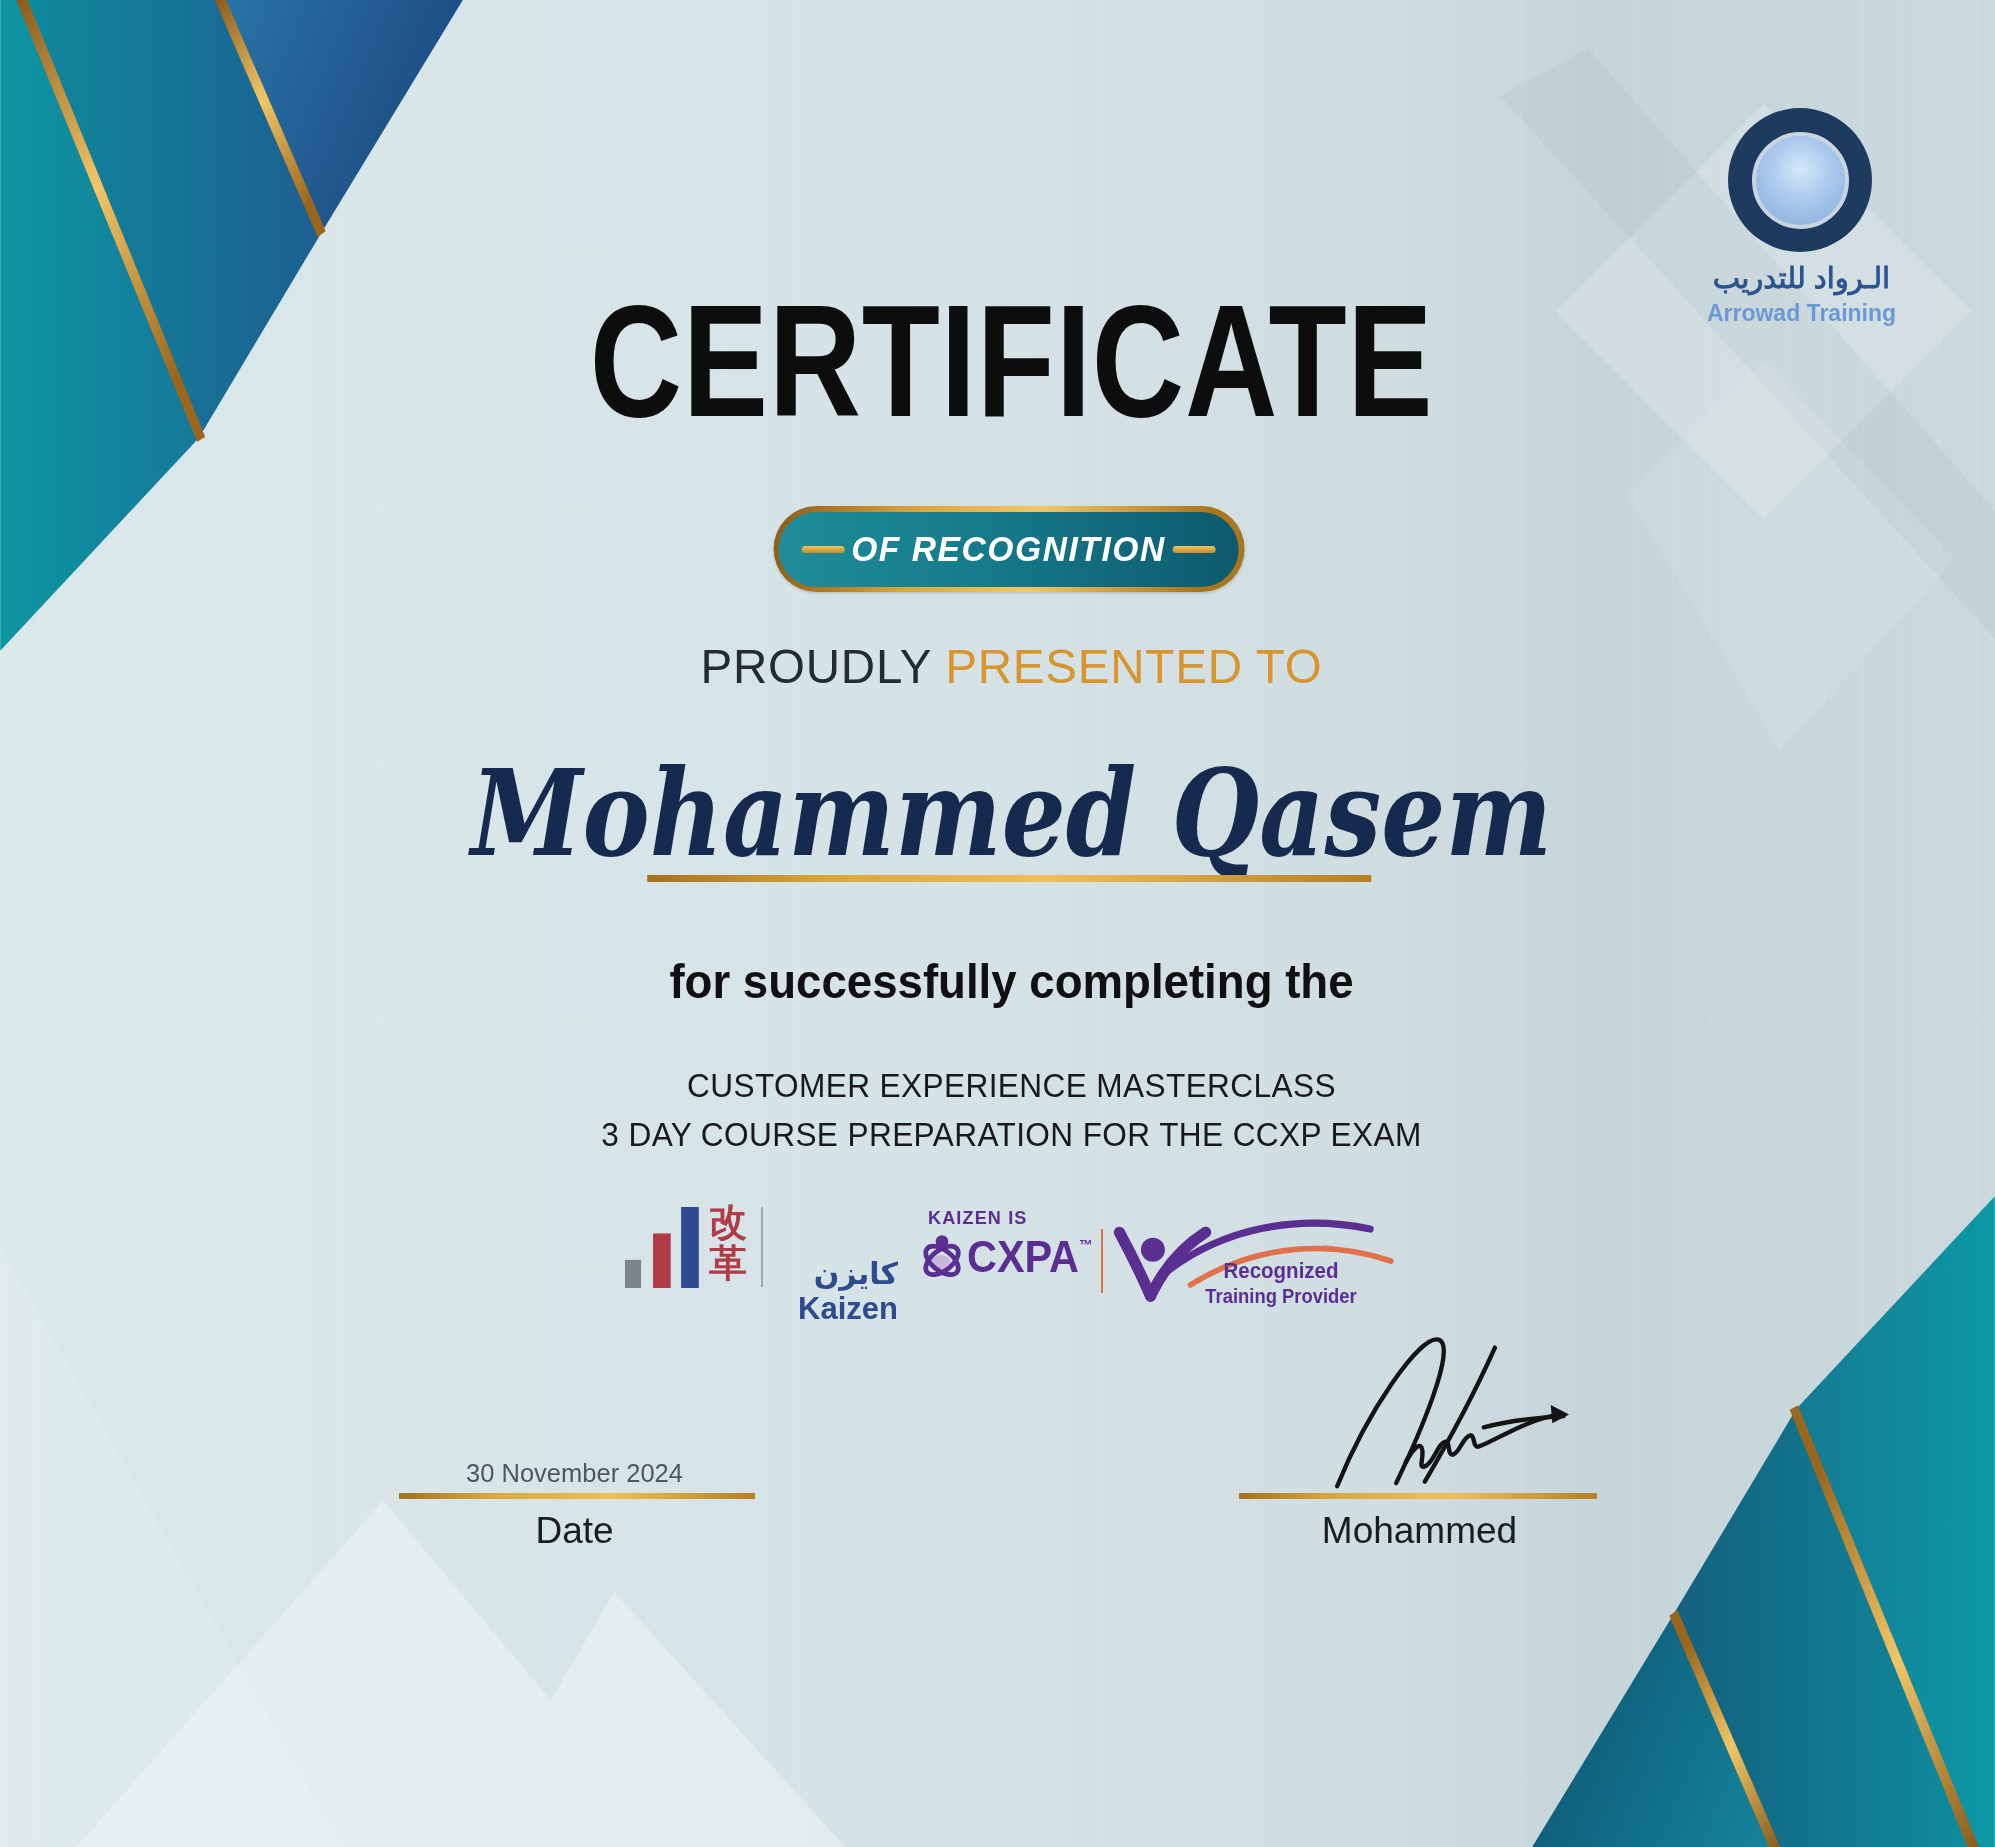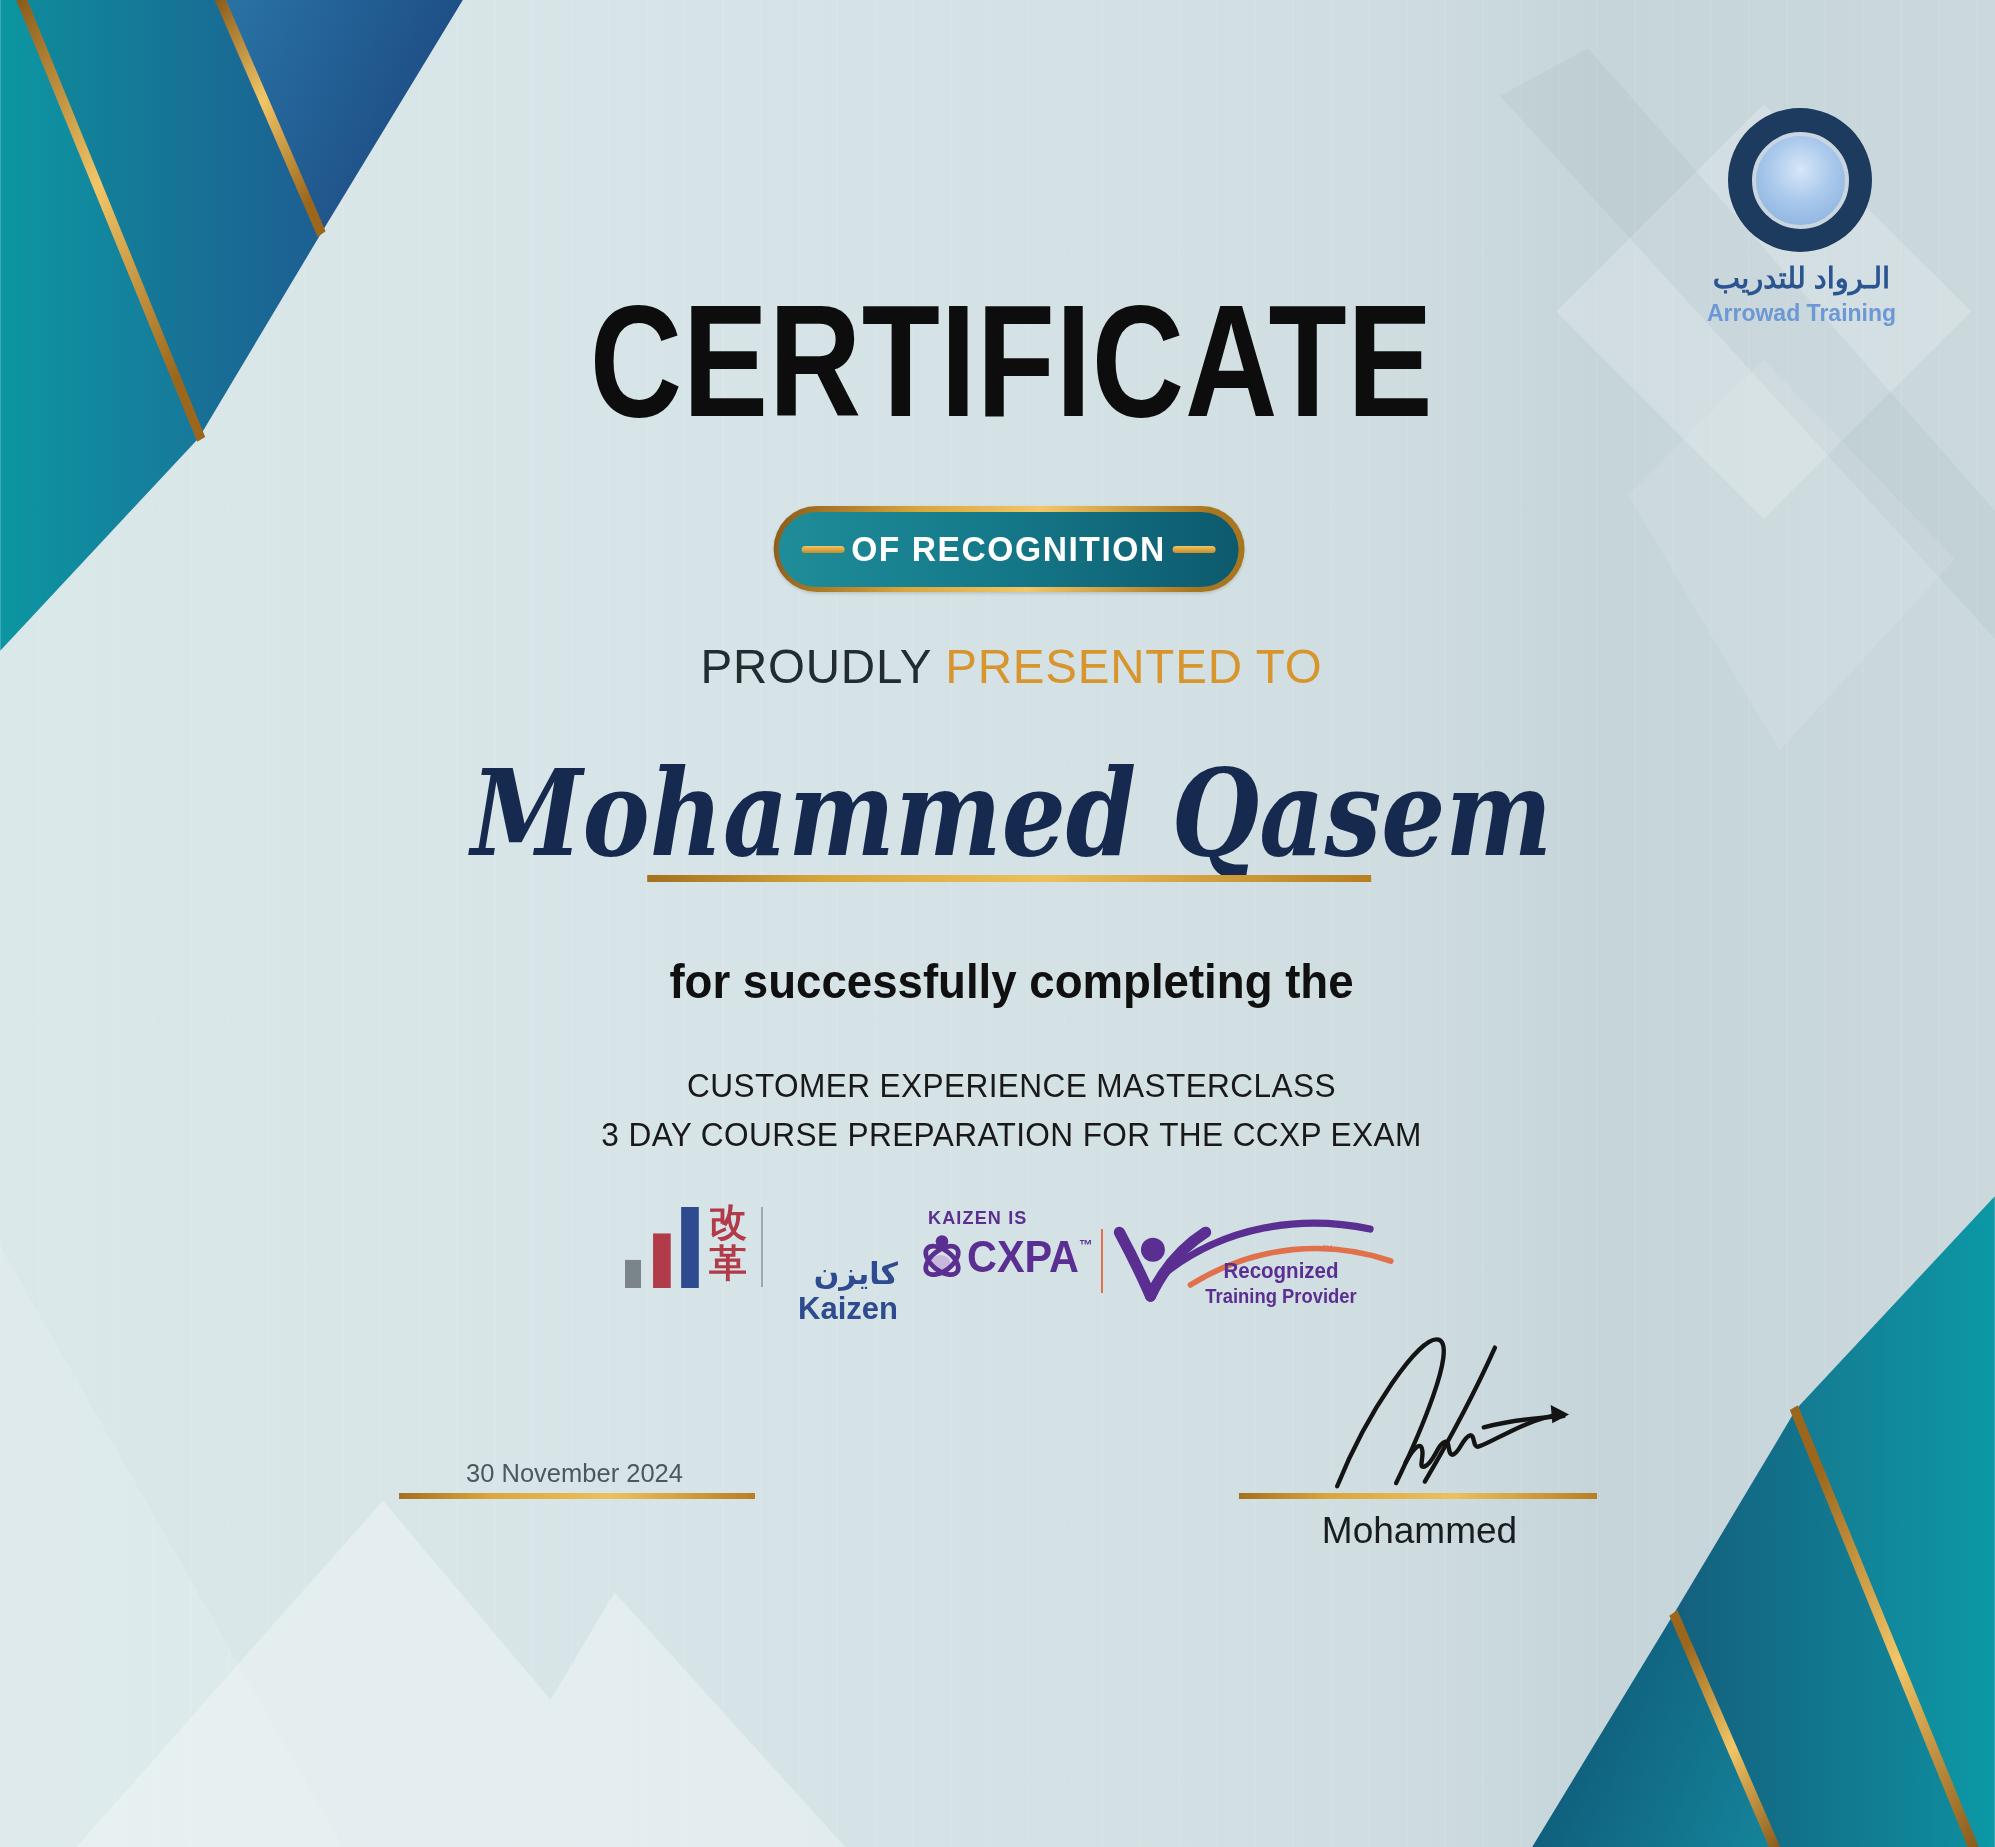--- a/index.html
+++ b/index.html
@@ -16,21 +16,21 @@
   
   .title{top:281px;font-size:160px;line-height:1;font-weight:700;color:#0d0d0d;
     transform:scaleX(0.80);letter-spacing:0.8px;}
   
   .badge-outer{top:506px;left:50%;transform:translateX(calc(-50% + 11.2px));
     width:460px;height:75px;border-radius:48px;padding:5.6px;
     background:linear-gradient(100deg,#8a5a1a,#d9a63c 30%,#f2c766 55%,#a8761f 90%);
     box-shadow:0 1.6px 3.2px rgba(0,0,0,0.15);}
   .badge-inner{width:100%;height:100%;border-radius:43px;
     background:linear-gradient(90deg,#1f8d99 0%,#157a8a 45%,#0d5a6e 100%);
-    display:flex;align-items:center;justify-content:center;}
+    display:flex;align-items:center;justify-content:center;font-style:italic;}
   .badge-text{color:#ffffff;font-size:35px;font-weight:700;letter-spacing:1.6px;transform:scaleX(0.96);}
   .badge-dash{width:43px;height:7.2px;border-radius:4px;
     background:linear-gradient(180deg,#f0c565,#c78c26);}
   
   .presented{top:638px;font-size:49px;letter-spacing:0.8px;transform:scaleX(0.97);color:#222c31;}
   .presented .gold{color:#d8952e;}
   
   .name{top:747px;font-family:"DejaVu Serif",serif;font-style:italic;font-weight:700;
     font-size:120px;line-height:1.1;color:#16294e;transform:scaleX(0.84);}
   .name-line{top:875px;left:50%;transform:translateX(calc(-50% + 11.2px));width:724px;height:7.2px;
@@ -222,18 +222,19 @@
       <path d="M14,212 C52,118 118,22 141,28 C166,35 116,150 88,208"></path>
       <path d="M212,38 C186,96 156,152 124,206"></path>
       <path d="M100,182 C112,160 120,156 121,168 C122,179 116,190 124,187 C136,182 140,158 150,156 C156,155 152,175 160,172 C168,169 172,150 181,148 C187,147 184,165 192,162 C210,156 252,128 292,122"></path>
       <path d="M198,138 C232,129 264,126 298,124"></path>
     </g>
     <path d="M282,110 L305,122 L284,133 Z" fill="#141414"></path>
   </svg>
 
   <div class="abs field-value">30 November 2024</div>
   <div class="abs gold-line gl-date"></div>
+  <div class="abs field-label fl-date">Date</div>
 
   <div class="abs gold-line gl-sig"></div>
   <div class="abs field-label fl-sig">Mohammed</div>
 
 </div>
 
 
 </body></html>

